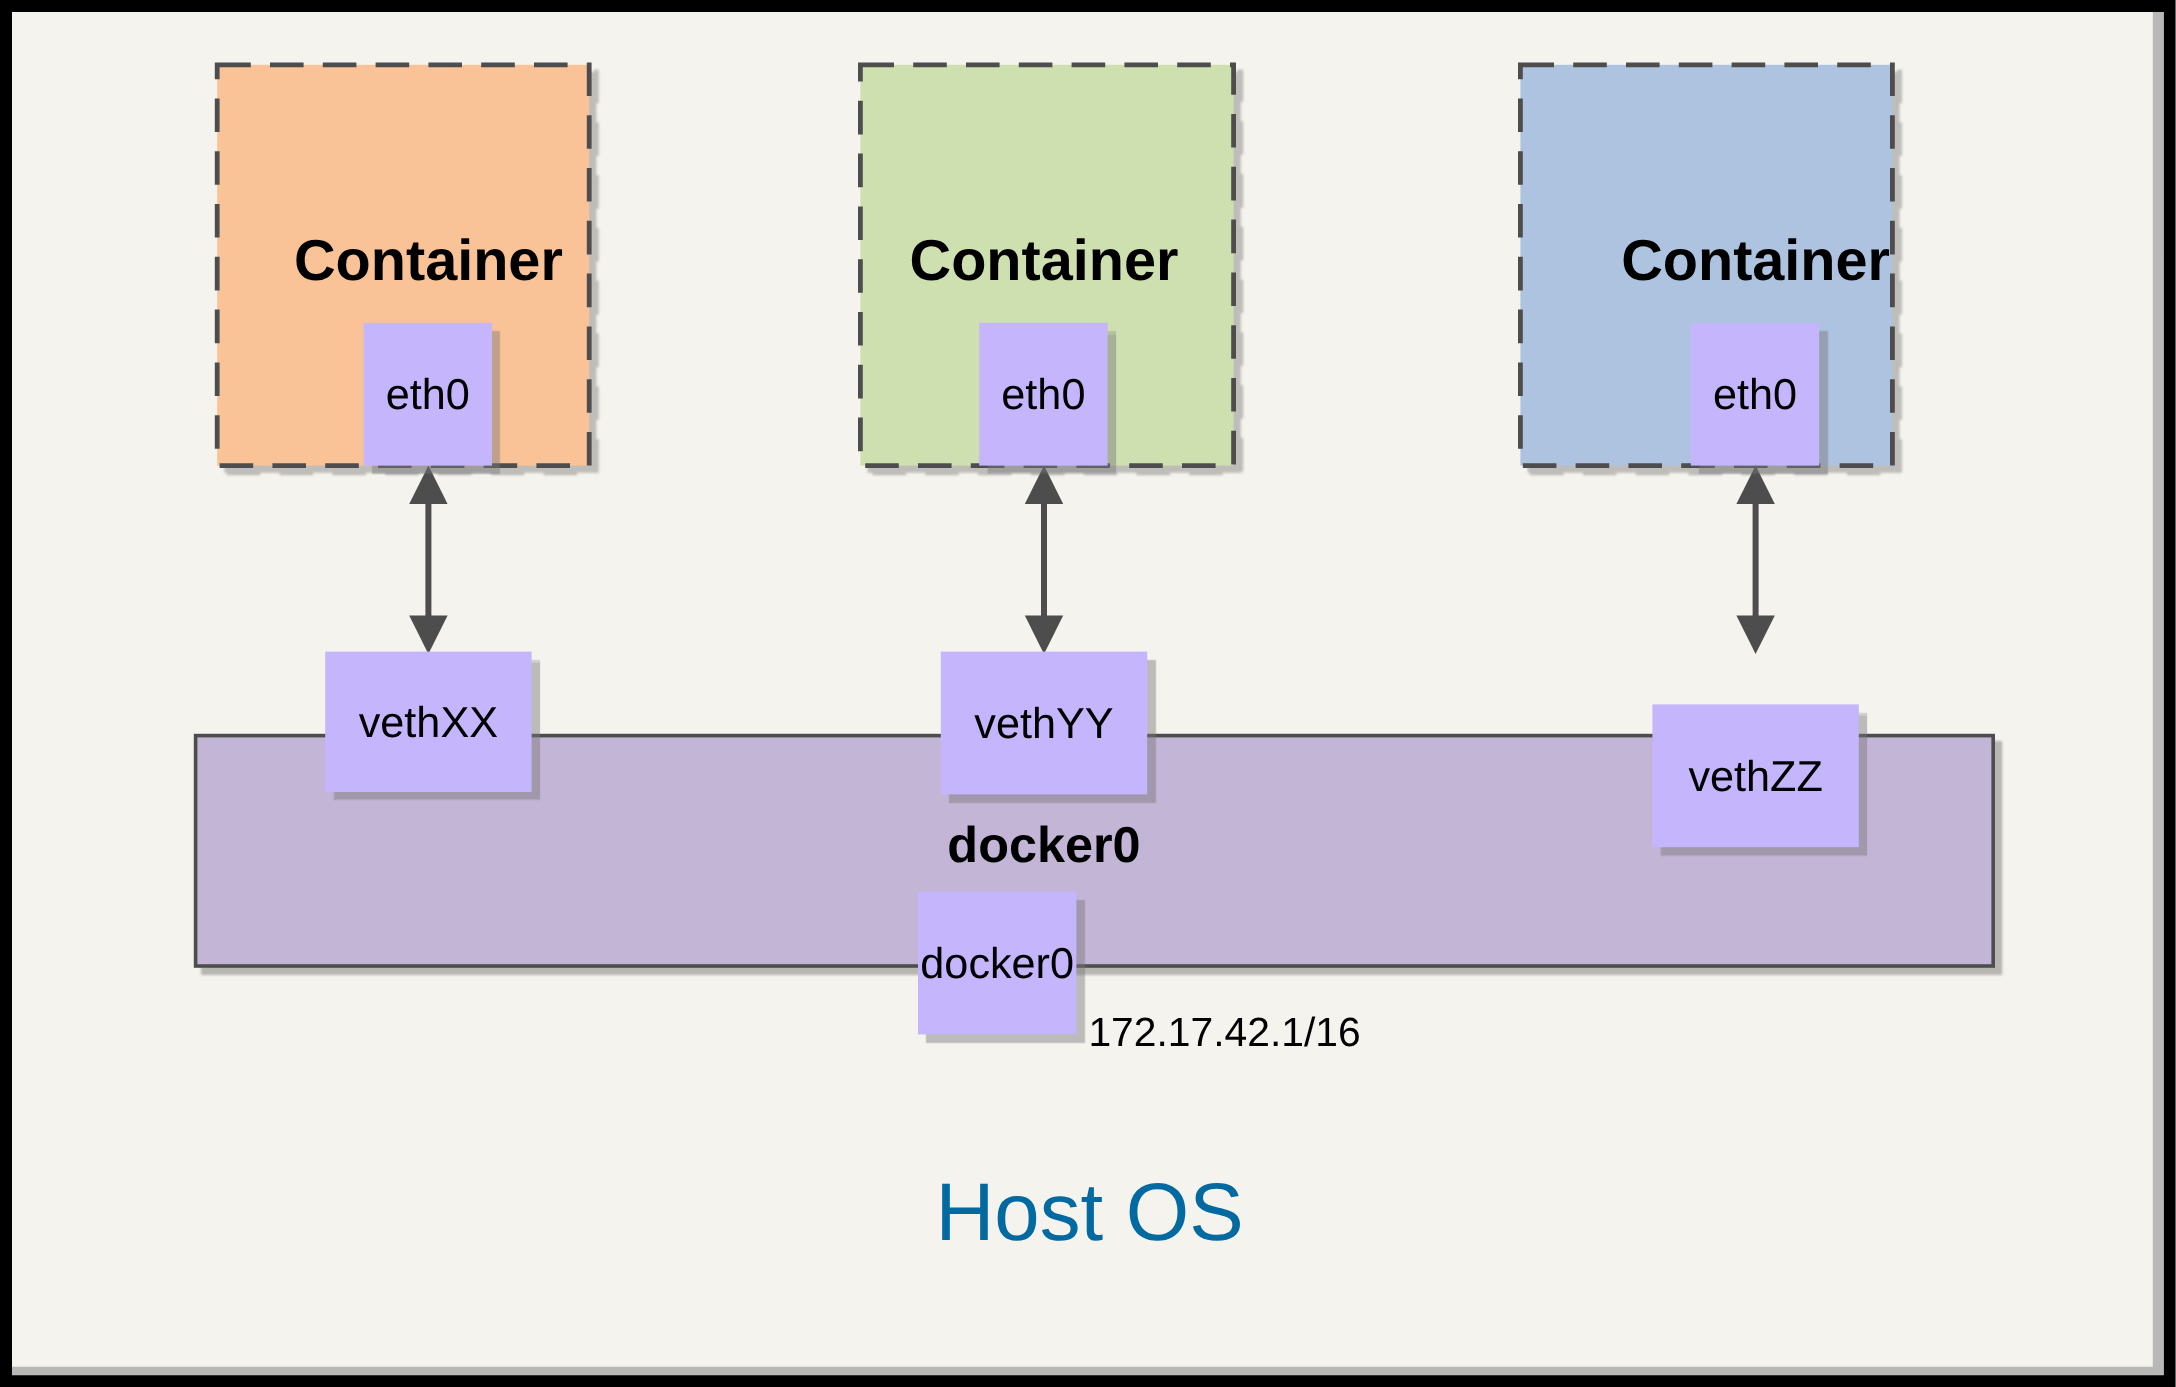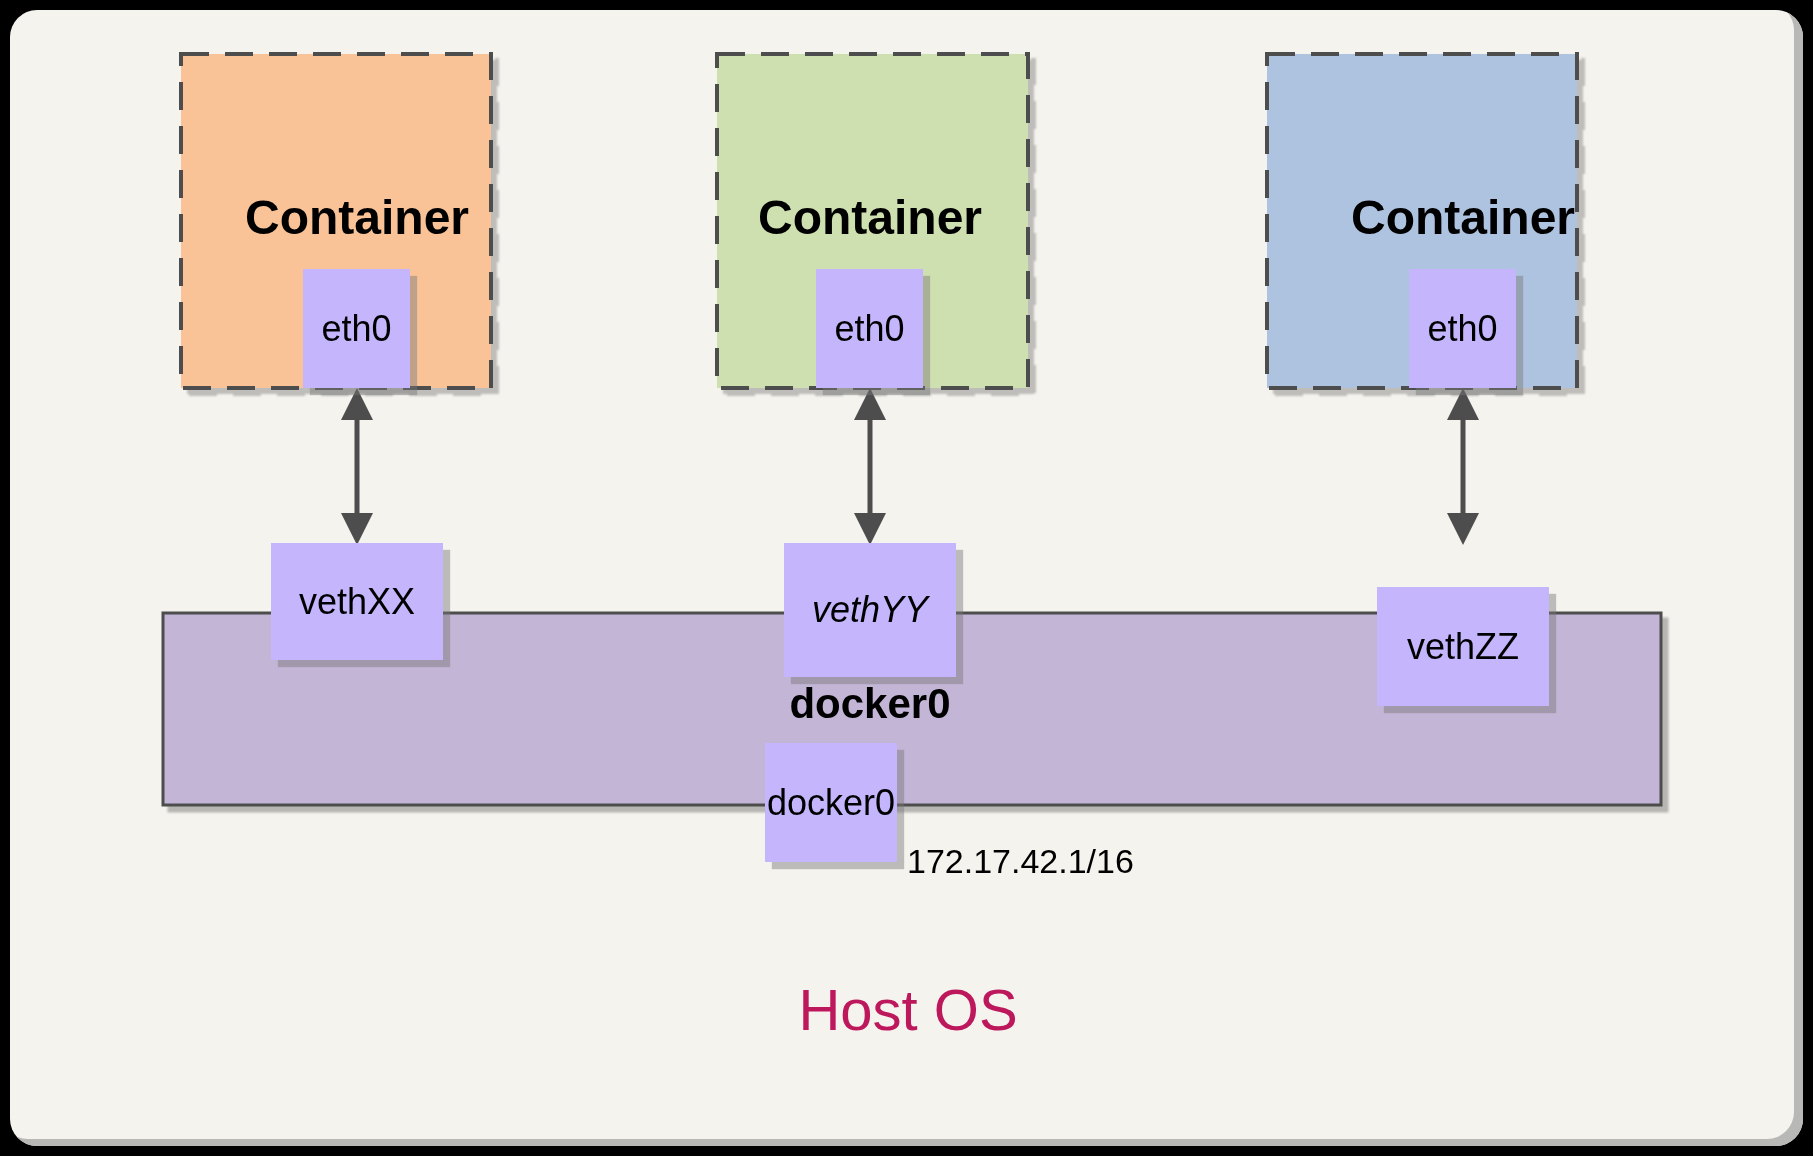--- a/index.html
+++ b/index.html
@@ -10,21 +10,20 @@
     background:#000;
     position:relative;
     font-family:"Liberation Sans", sans-serif;
   }
   .canvas{
     position:relative;
     width:1793px;height:1136px;
     background:#f5f3ee;
     box-shadow: inset -9px -7px 0 0 #b8b8b6;
     overflow:hidden;
-    border-radius:27px;
   }
   svg.shapes{position:absolute;left:0;top:0;width:1793px;height:1136px;}
   .cbox{filter:drop-shadow(6px 6px 1px rgba(90,90,90,0.35));}
   .bar{filter:drop-shadow(6px 6px 1px rgba(90,90,90,0.40));}
   .arrow{fill:#4d4d4d;stroke:none;}
   .abs{position:absolute;}
   .container-label{
     height:58px;line-height:58px;width:300px;
     text-align:center;font-size:48px;font-weight:bold;color:#000;
   }
@@ -34,21 +33,21 @@
     display:flex;align-items:center;justify-content:center;
     font-size:36px;color:#000;
   }
   .bridge-name{
     width:300px;height:52px;line-height:52px;text-align:center;
     font-size:42px;font-weight:bold;color:#000;
   }
   .ip-label{font-size:34px;line-height:40px;color:#000;}
   .host-label{
     width:600px;text-align:center;
-    font-size:58px;line-height:110px;color:#be185d;
+    font-size:68px;line-height:110px;color:#0369a1;
   }
 </style>
 </head>
 <body>
 
 <div class="frame">
   <div class="canvas">
 
     <svg class="shapes" viewBox="0 0 1793 1136">
 
@@ -85,21 +84,21 @@
     <div class="abs yellow-box" style="left:806px;top:259px;width:107px;height:119px;">
       <span>eth0</span>
     </div>
     <div class="abs yellow-box" style="left:1399px;top:259px;width:107px;height:119px;">
       <span>eth0</span>
     </div>
 
     <div class="abs yellow-box" style="left:261px;top:533px;width:172px;height:117px;">
       <span>vethXX</span>
     </div>
-    <div class="abs yellow-box" style="left:774px;top:533px;width:172px;height:134px;font-style:italic;">
+    <div class="abs yellow-box" style="left:774px;top:533px;width:172px;height:119px;">
       <span>vethYY</span>
     </div>
     <div class="abs yellow-box" style="left:1367px;top:533px;width:172px;height:119px;margin-top:44px;">
       <span>vethZZ</span>
     </div>
 
     <div class="abs bridge-name" style="left:710px;top:668px;">docker0</div>
 
     <div class="abs yellow-box" style="left:755px;top:733px;width:132px;height:119px;">
       <span>docker0</span>

